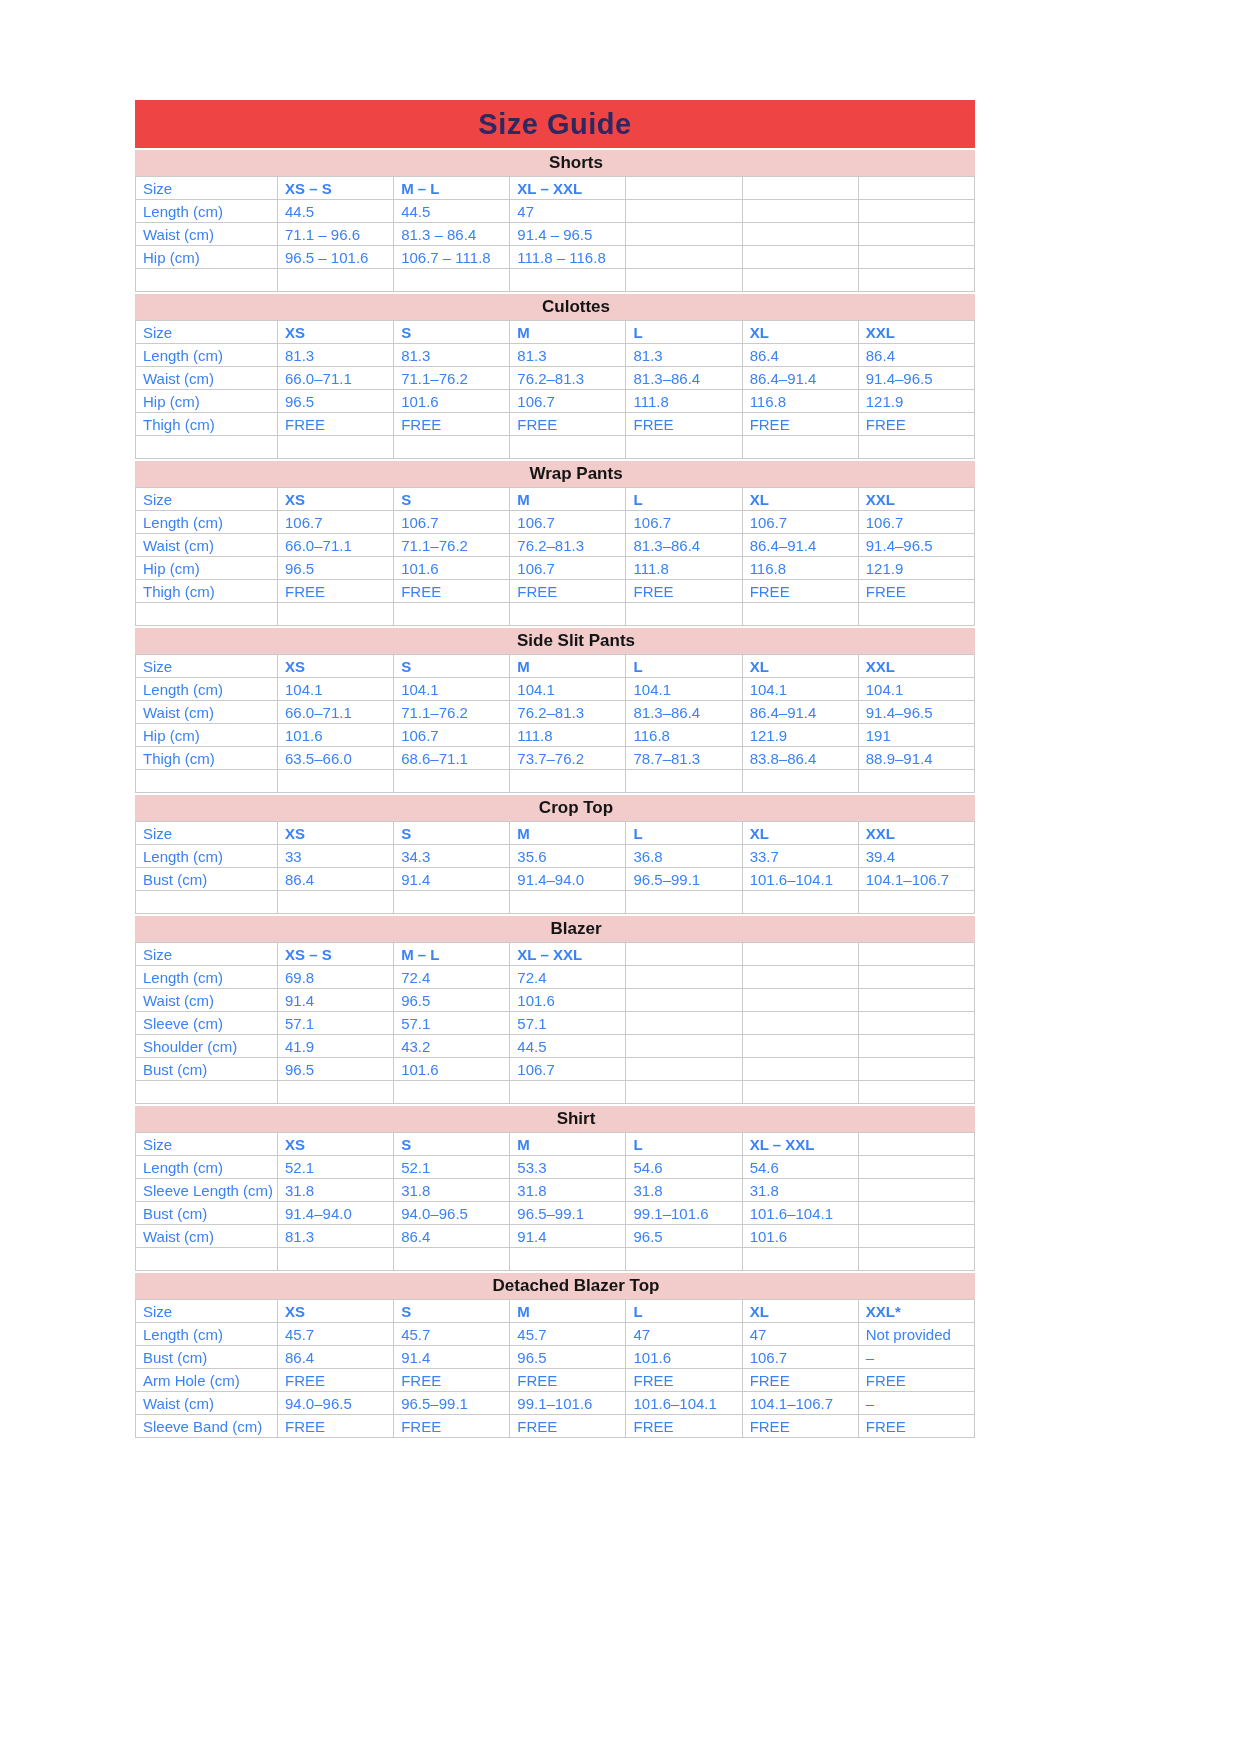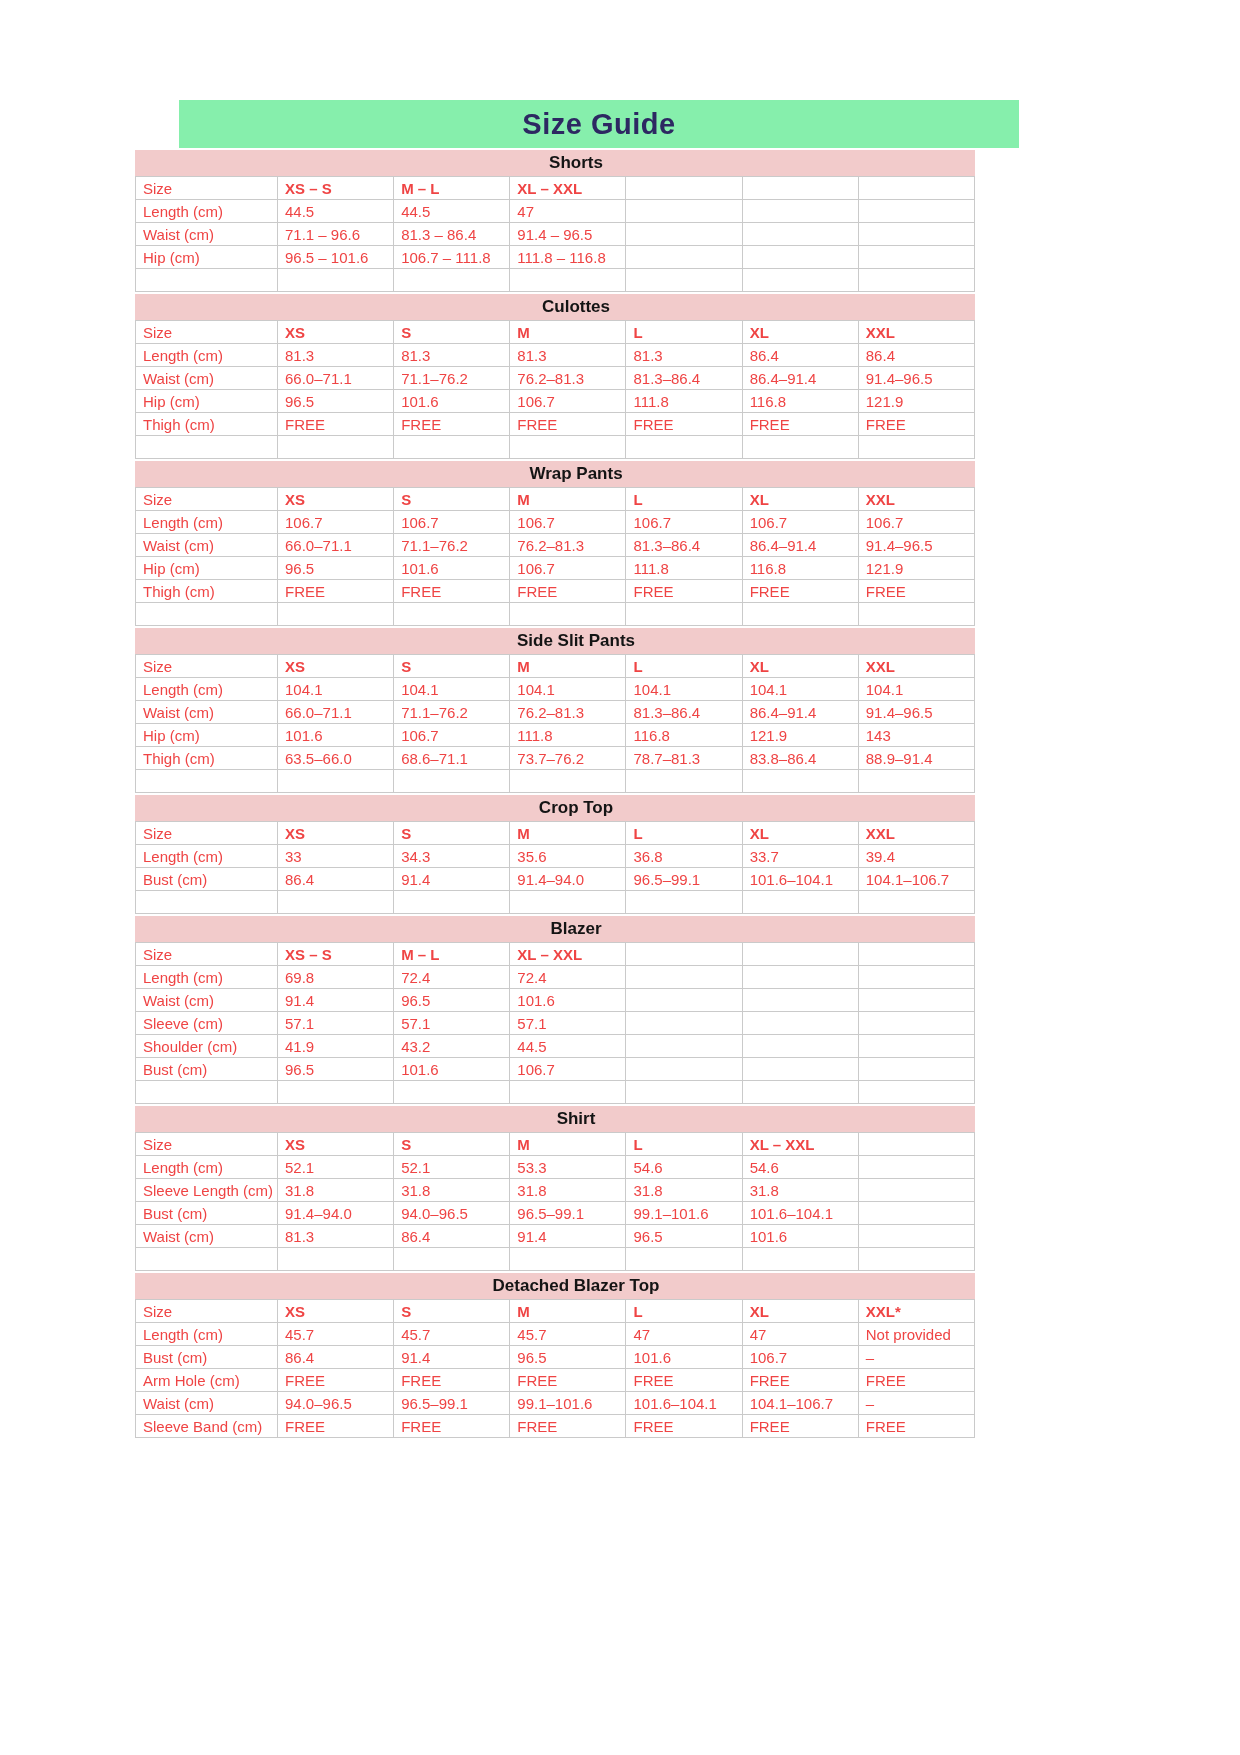--- a/index.html
+++ b/index.html
@@ -9,35 +9,34 @@
     width:1240px; height:1755px; position:relative;
   }
   .page {
     position:absolute; left:0; top:0; width:1240px; height:1755px;
     background:#ffffff; overflow:hidden;
   }
   .doc {
     position:absolute; left:135px; top:100px; width:840px;
   }
   .title-bar {
-    width:100%; height:48px; background:#86efac;
+    width:100%; height:48px; background:#ef4444;
     display:flex; align-items:center; justify-content:center;
     font-size:29px; font-weight:bold; color:#2d2862;
     letter-spacing:0.5px;
-    margin-left:44px;
   }
   .section { margin-top:2px; }
   .section-header {
     width:100%; height:26px; background:#f2cbcb;
     display:flex; align-items:center; justify-content:center;
     font-size:17px; font-weight:bold; color:#141414;padding-left:42px;
   }
   table.size-table {
     width:100%; border-collapse:collapse; table-layout:fixed;
-    font-size:15px; color:#ef4444;
+    font-size:15px; color:#3b82f6;
   }
   table.size-table td {
     border:1px solid #cacaca; height:23px;
     padding:0 2px 0 7px; vertical-align:middle;
     white-space:nowrap; overflow:hidden; background:#ffffff;
   }
   td.colhead { font-weight:bold;margin-left:43px; }
   td.rowlabel { }
 </style>
 </head>
@@ -288,21 +287,21 @@
                 <td>86.4–91.4</td>
                 <td>91.4–96.5</td>
               </tr>
               <tr>
                 <td class="rowlabel">Hip (cm)</td>
                 <td>101.6</td>
                 <td>106.7</td>
                 <td>111.8</td>
                 <td>116.8</td>
                 <td>121.9</td>
-                <td>143</td>
+                <td>191</td>
               </tr>
               <tr>
                 <td class="rowlabel">Thigh (cm)</td>
                 <td>63.5–66.0</td>
                 <td>68.6–71.1</td>
                 <td>73.7–76.2</td>
                 <td>78.7–81.3</td>
                 <td>83.8–86.4</td>
                 <td>88.9–91.4</td>
               </tr>

